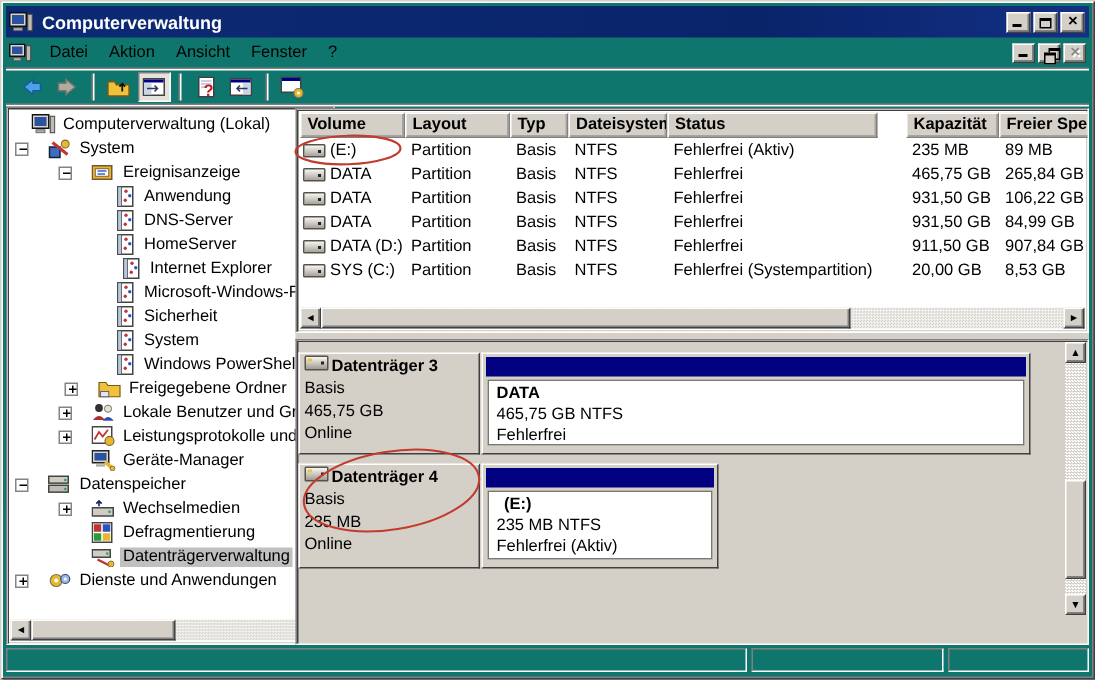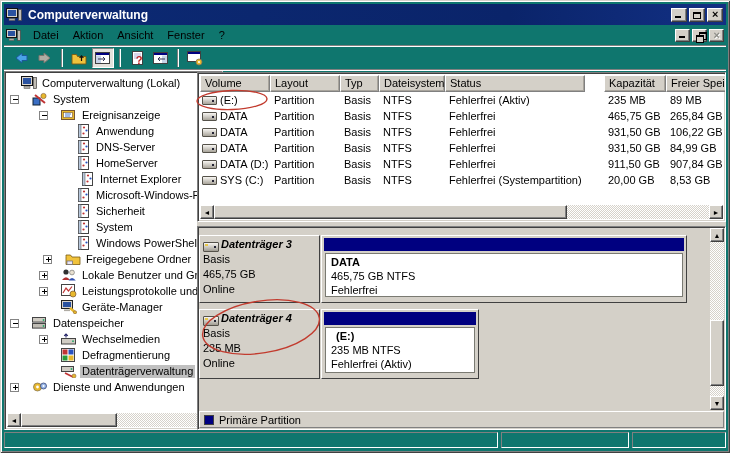--- a/index.html
+++ b/index.html
@@ -47,21 +47,21 @@
   .exp.plus::after{content:"";position:absolute;left:4px;top:1px;width:1px;height:5px;background:#000;}
   .expsp{width:22px;flex:none;}
   .ti{flex:none;margin-right:3px;display:inline-flex;}
   .tlabel{padding:0 2px;line-height:13px;}
   .trow.sel .tlabel{background:#c0c0c0;}
   
   .rightpane{position:absolute;left:193px;top:0;right:0;bottom:0;}
   .listpanel{position:absolute;left:0;top:1px;right:0;height:150px;background:#fff;overflow:hidden;}
   .lheader{position:absolute;left:2px;top:2px;right:2px;height:17px;display:flex;}
   .colhdr{background:#d4d0c8;border:1px solid;border-color:#fff #808080 #808080 #fff;box-shadow:inset -1px -1px 0 #a8a49c;
-    padding:1px 0 0 4px;white-space:nowrap;overflow:hidden;flex:none;}
+    padding:1px 0 0 4px;white-space:nowrap;overflow:hidden;flex:none;font-weight:bold;}
   .c-volume{width:70px;} .c-layout{width:70px;} .c-typ{width:39px;} .c-fs{width:66px;}
   .c-status{width:140px;} .c-kap{width:62px;margin-left:19px;} .c-frei{width:89px;} .c-sliver{flex:1;}
   .lrows{position:absolute;left:2px;top:19px;right:2px;}
   .lrow{height:16px;display:flex;align-items:center;}
   .lrow span{flex:none;padding-left:4px;white-space:nowrap;overflow:hidden;}
   .cell-volume{display:flex;align-items:center;padding-left:0 !important;}
   .vdrive{width:15px;height:9px;flex:none;margin:0 3px 0 2px;background:linear-gradient(#f8f6f2,#a8a49a);
     border:1px solid #55524a;border-radius:1px;position:relative;}
   .vdrive::after{content:"";position:absolute;right:2px;top:3px;width:2px;height:2px;background:#223;}
   
@@ -76,21 +76,21 @@
     background:repeating-conic-gradient(#fff 0% 25%,#d6d2ca 0% 50%) 0 0/2px 2px;}
   .vthumb{position:absolute;left:0;width:14px;top:92px;height:66px;background:#d4d0c8;border:1px solid;
     border-color:#fff #404040 #404040 #fff;box-shadow:inset -1px -1px 0 #808080;}
   .splitter{position:absolute;left:0;right:0;top:151px;height:4px;background:#d4d0c8;}
   
   .bottompanel{position:absolute;left:0;top:155px;right:0;bottom:0;background:#d4d0c8;overflow:hidden;}
   .diskrow{position:absolute;left:1px;right:17px;height:68px;}
   .dr0{top:8px;} .dr1{top:82px;height:70px;}
   .diskcell{position:absolute;left:0;top:0;width:121px;height:100%;background:#d4d0c8;border:1px solid;
     border-color:#fff #404040 #404040 #fff;padding:1px 3px;line-height:15px;white-space:nowrap;overflow:hidden;}
-  .dname{display:flex;align-items:flex-end;font-weight:bold;font-style:italic;}
+  .dname{display:flex;align-items:flex-start;font-weight:bold;}
   .ddrive{width:16px;height:10px;flex:none;margin-right:2px;background:linear-gradient(#f8f6f2,#a09c92);
     border:1px solid #55524a;border-radius:1px;position:relative;}
   .ddrive::after{content:"";position:absolute;right:2px;top:3px;width:2px;height:2px;background:#223;}
   .ddrive::before{content:"";position:absolute;left:1px;top:1px;width:3px;height:2px;background:#e8c84a;}
   .partition{position:absolute;left:122px;top:0;height:100%;background:#d4d0c8;border:1px solid;
     border-color:#fff #404040 #404040 #fff;}
   .p-full{width:366px;} .p-small{width:158px;}
   .pstrip{height:13px;margin:2px 2px 0 2px;background:#000080;}
   .pbody{margin:2px 3px 3px 3px;background:#fff;border:1px solid #7a7a72;padding:1px 5px;line-height:14px;
     white-space:nowrap;overflow:hidden;height:calc(100% - 22px);}
@@ -615,24 +615,20 @@
             </div>
           </div>
         </div>
 
         <div class="vscroll">
           <span class="sbtn sb-u">▲</span>
           <span class="vthumb"></span>
           <span class="sbtn sb-d">▼</span>
         </div>
 
-        <div class="legend">
-          <span class="lsq"></span>
-          <span>Primäre Partition</span>
-        </div>
       </div>
     </div>
   </div>
 
   <div class="statusbar">
     <span class="pane p1"></span>
     <span class="pane p2"></span>
     <span class="pane p3"></span>
   </div>
 

